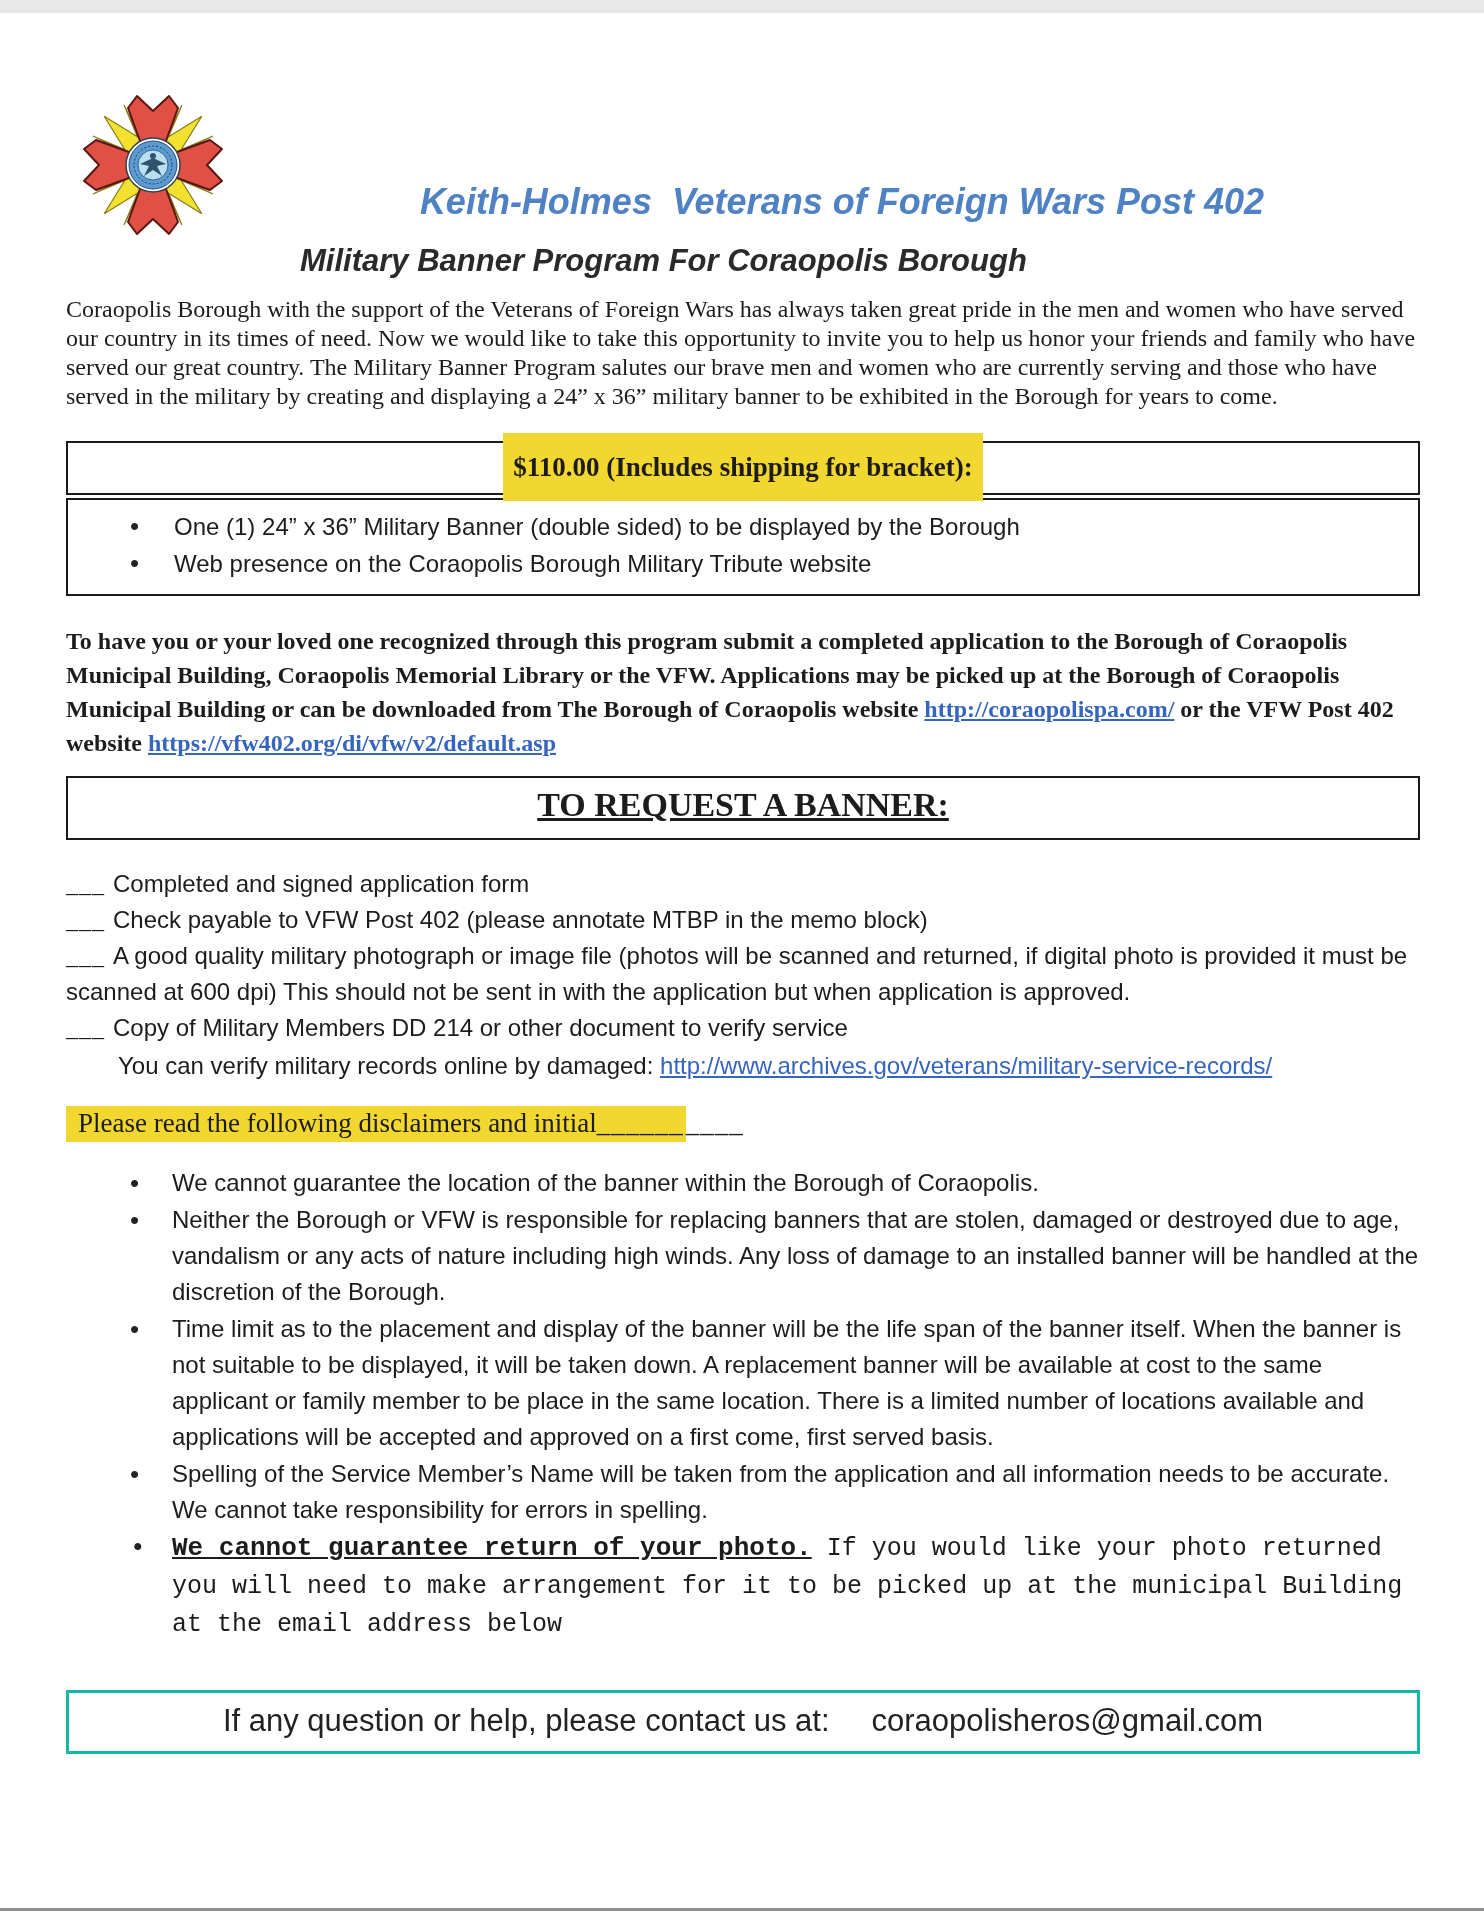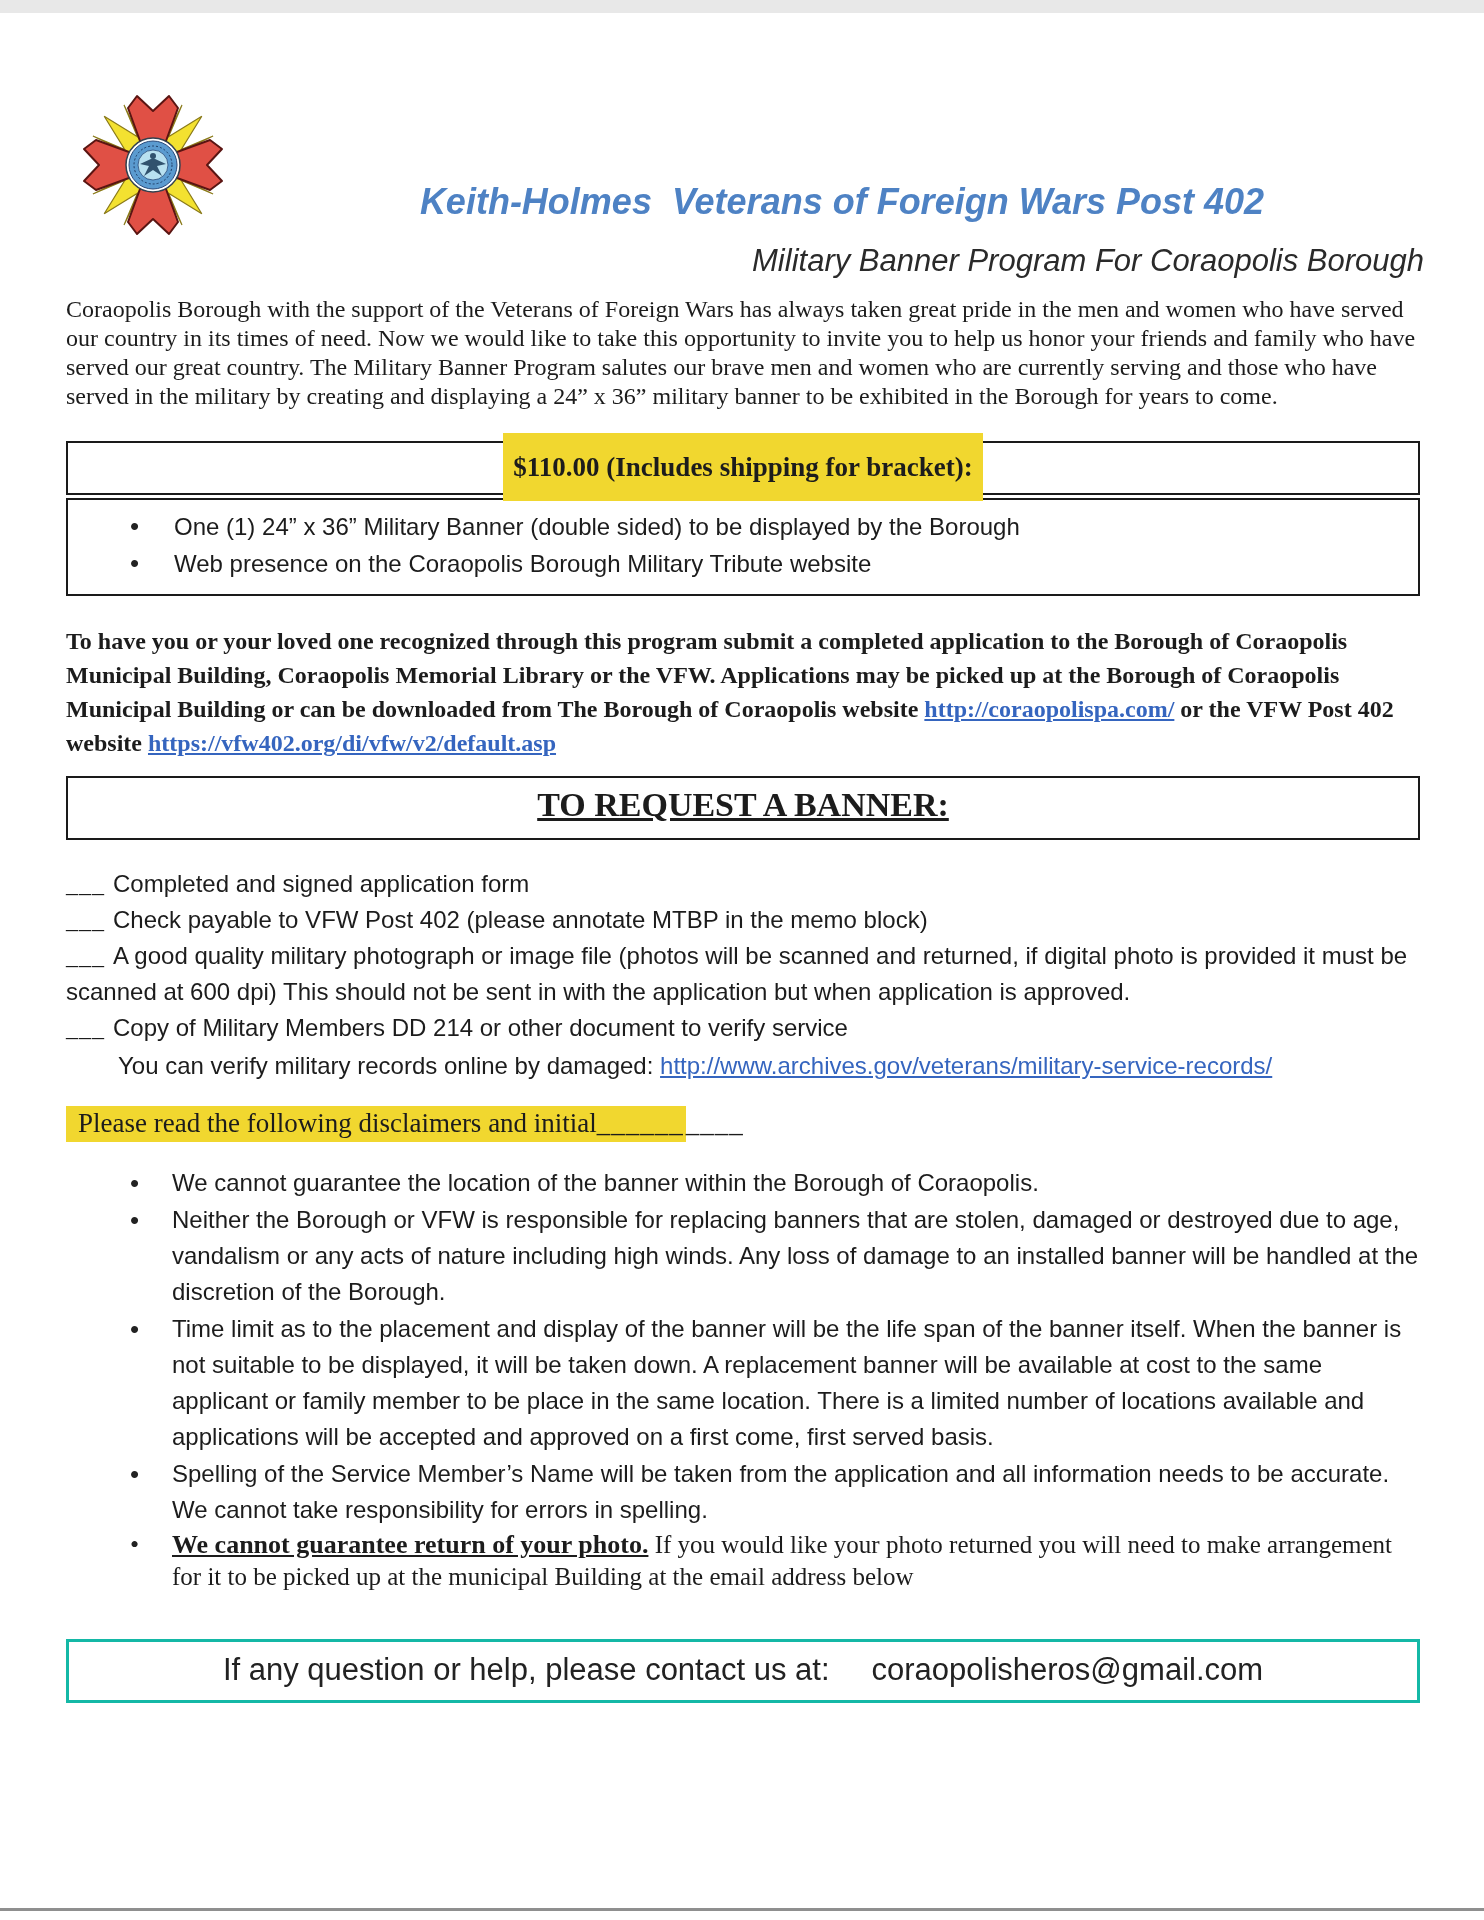--- a/index.html
+++ b/index.html
@@ -21,23 +21,23 @@
   .title{
     position:absolute;left:240px;right:40px;top:168px;
     text-align:center;
     font-family:"Liberation Sans", sans-serif;
     font-style:italic;font-weight:bold;
     font-size:36px;color:#4e82c4;
     white-space:pre-wrap;
   }
   .subtitle{
     position:absolute;left:300px;right:60px;top:230px;
-    text-align:right;
-    font-family:"Liberation Sans", sans-serif;
-    font-style:italic;font-weight:400;
+    text-align:left;
+    font-family:"Liberation Sans", sans-serif;
+    font-style:italic;font-weight:700;
     font-size:31px;color:#2a2a2a;
   }
 
   
   .intro{font-size:24px;line-height:29px;}
 
   
   .price-box{margin-top:30px;}
   .price-head{
     border:2px solid #1a1a1a;
@@ -111,22 +111,22 @@
     font-size:24px;line-height:36px;
   }
   .disclaimers li{
     position:relative;padding-left:42px;margin-bottom:1px;
   }
   .disclaimers li::before{
     content:"•";position:absolute;left:0;top:0;
     font-size:26px;color:#222;
   }
   .disclaimers li.serif-item{
-    font-family:Liberation Serif, serif;
-    font-size:25px;line-height:32px;
+    font-family:Liberation Mono, monospace;
+    font-size:25px;line-height:38px;
   }
   .serif-item .lead{
     font-weight:bold;text-decoration:underline;font-size:26px;
   }
 
   
   .footer-box{
     margin-top:46px;
     border:3px solid #14b8a6;
     padding:10px 10px 12px 10px;

